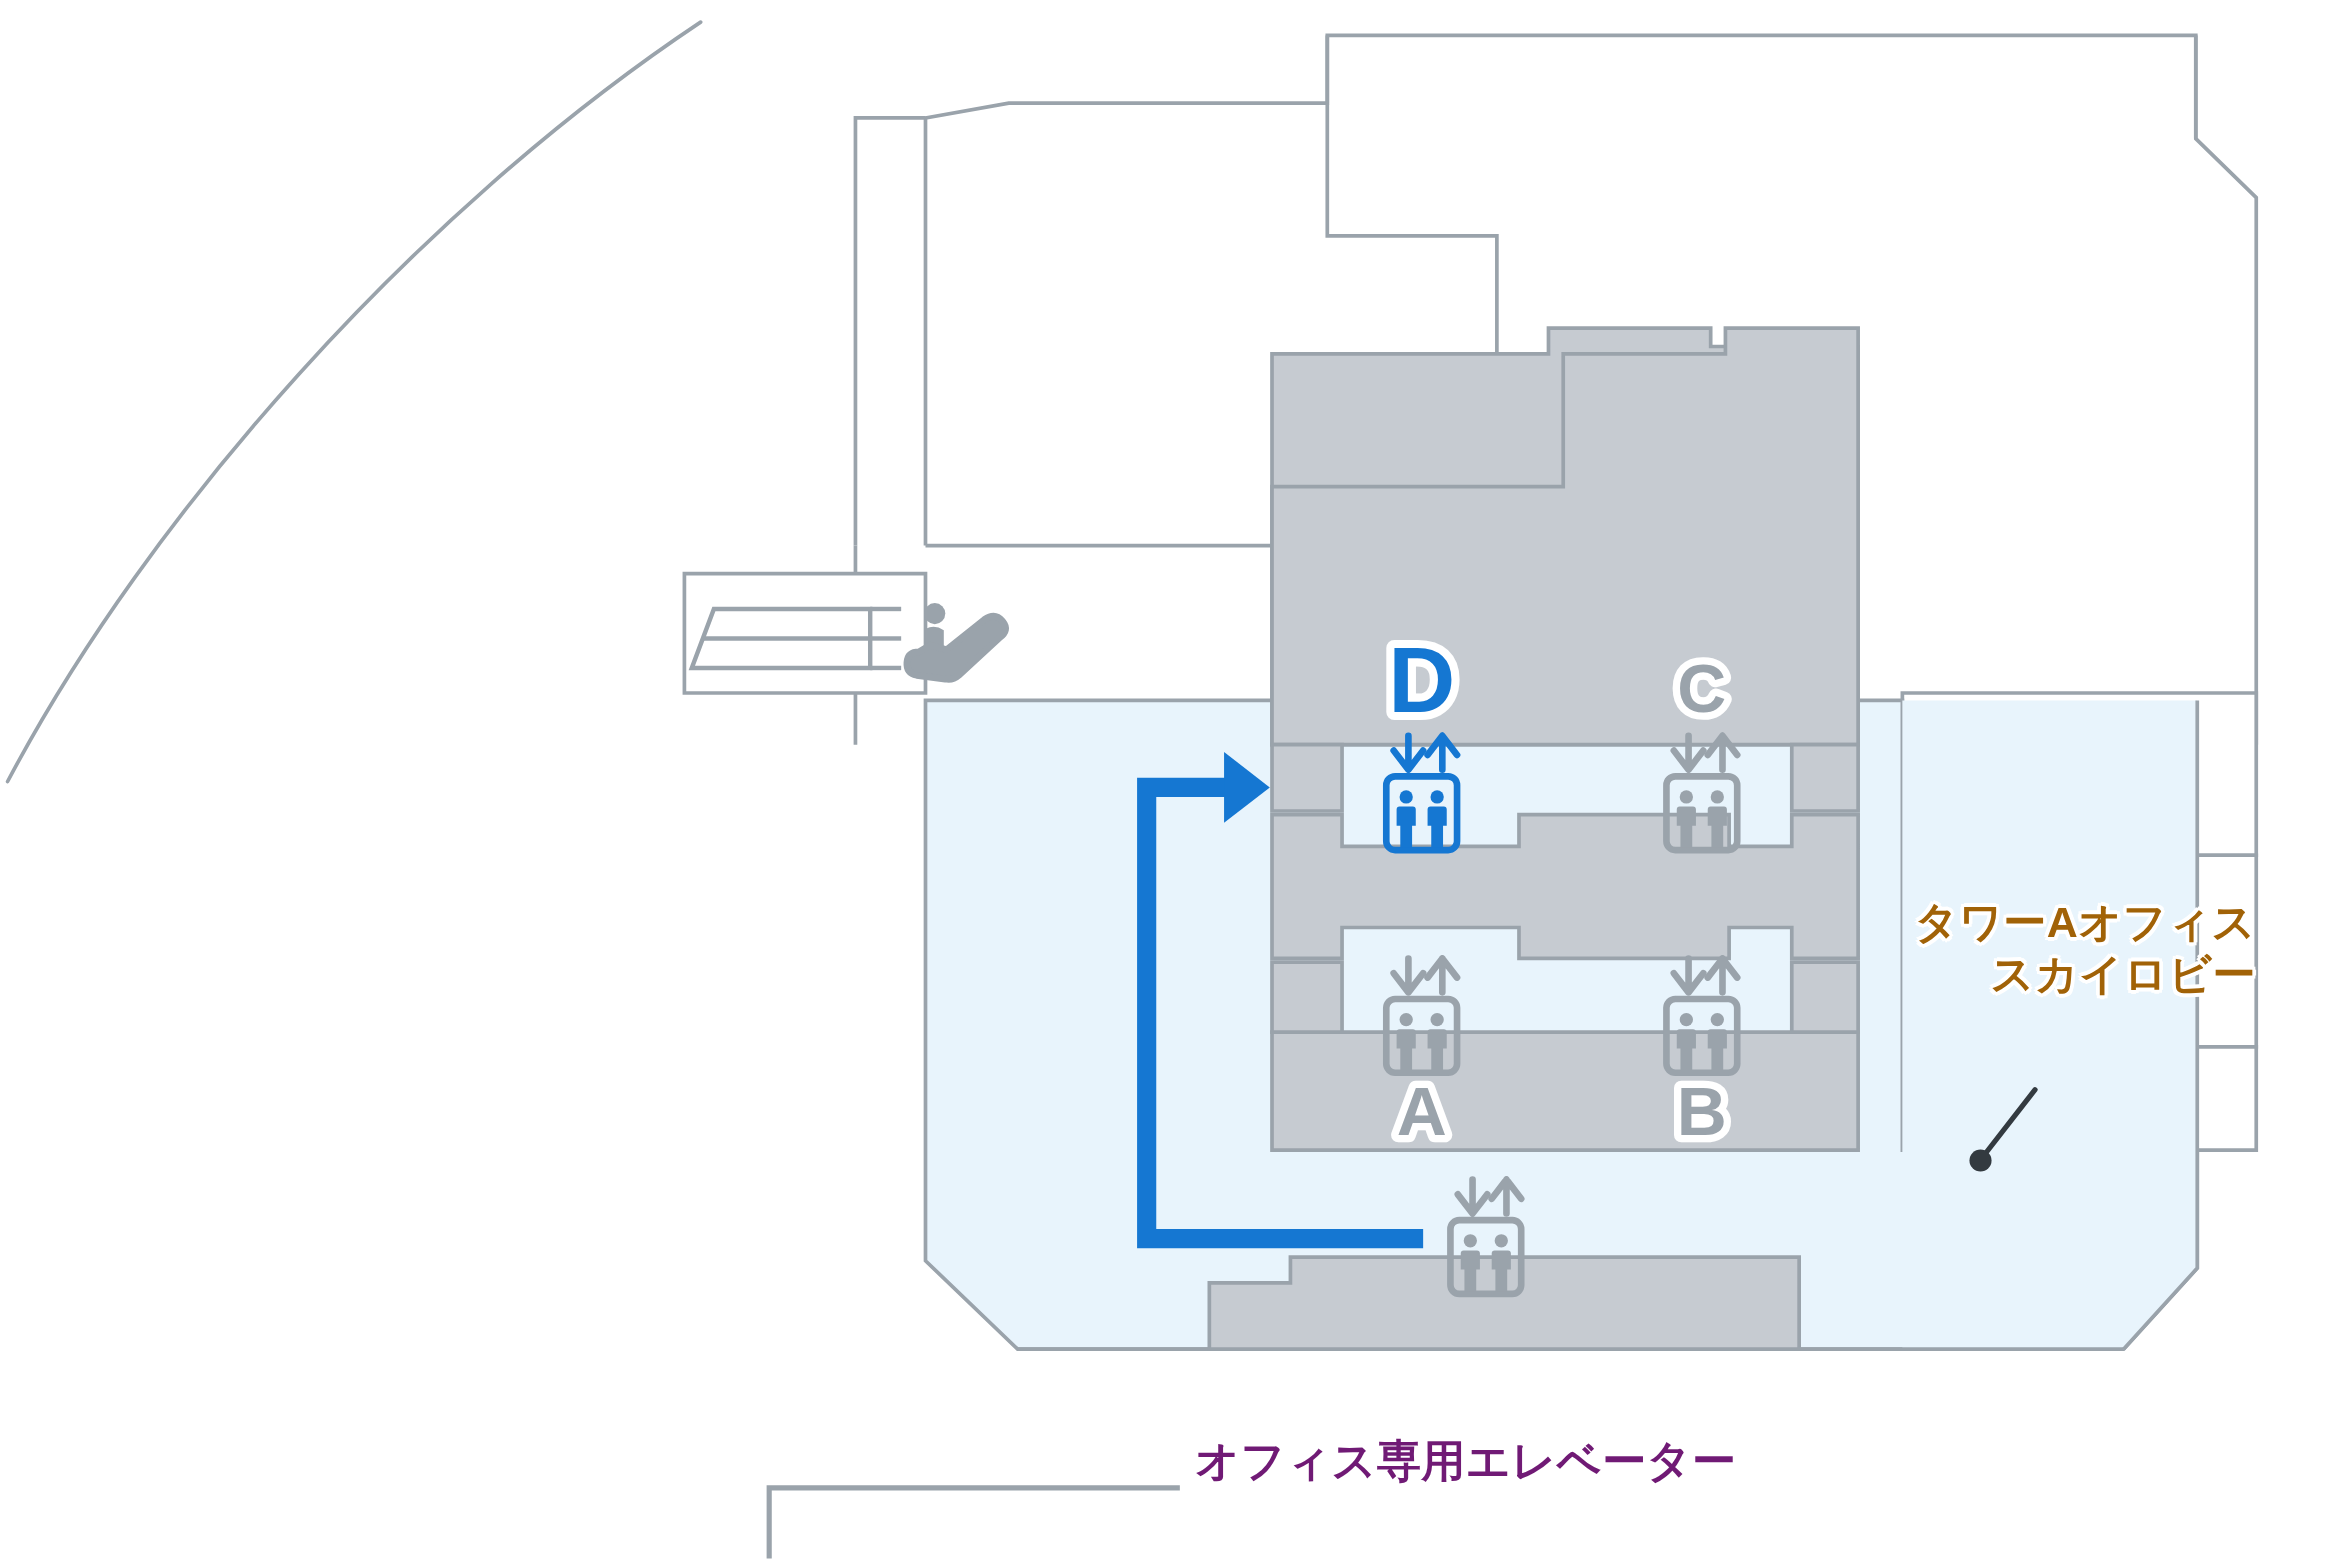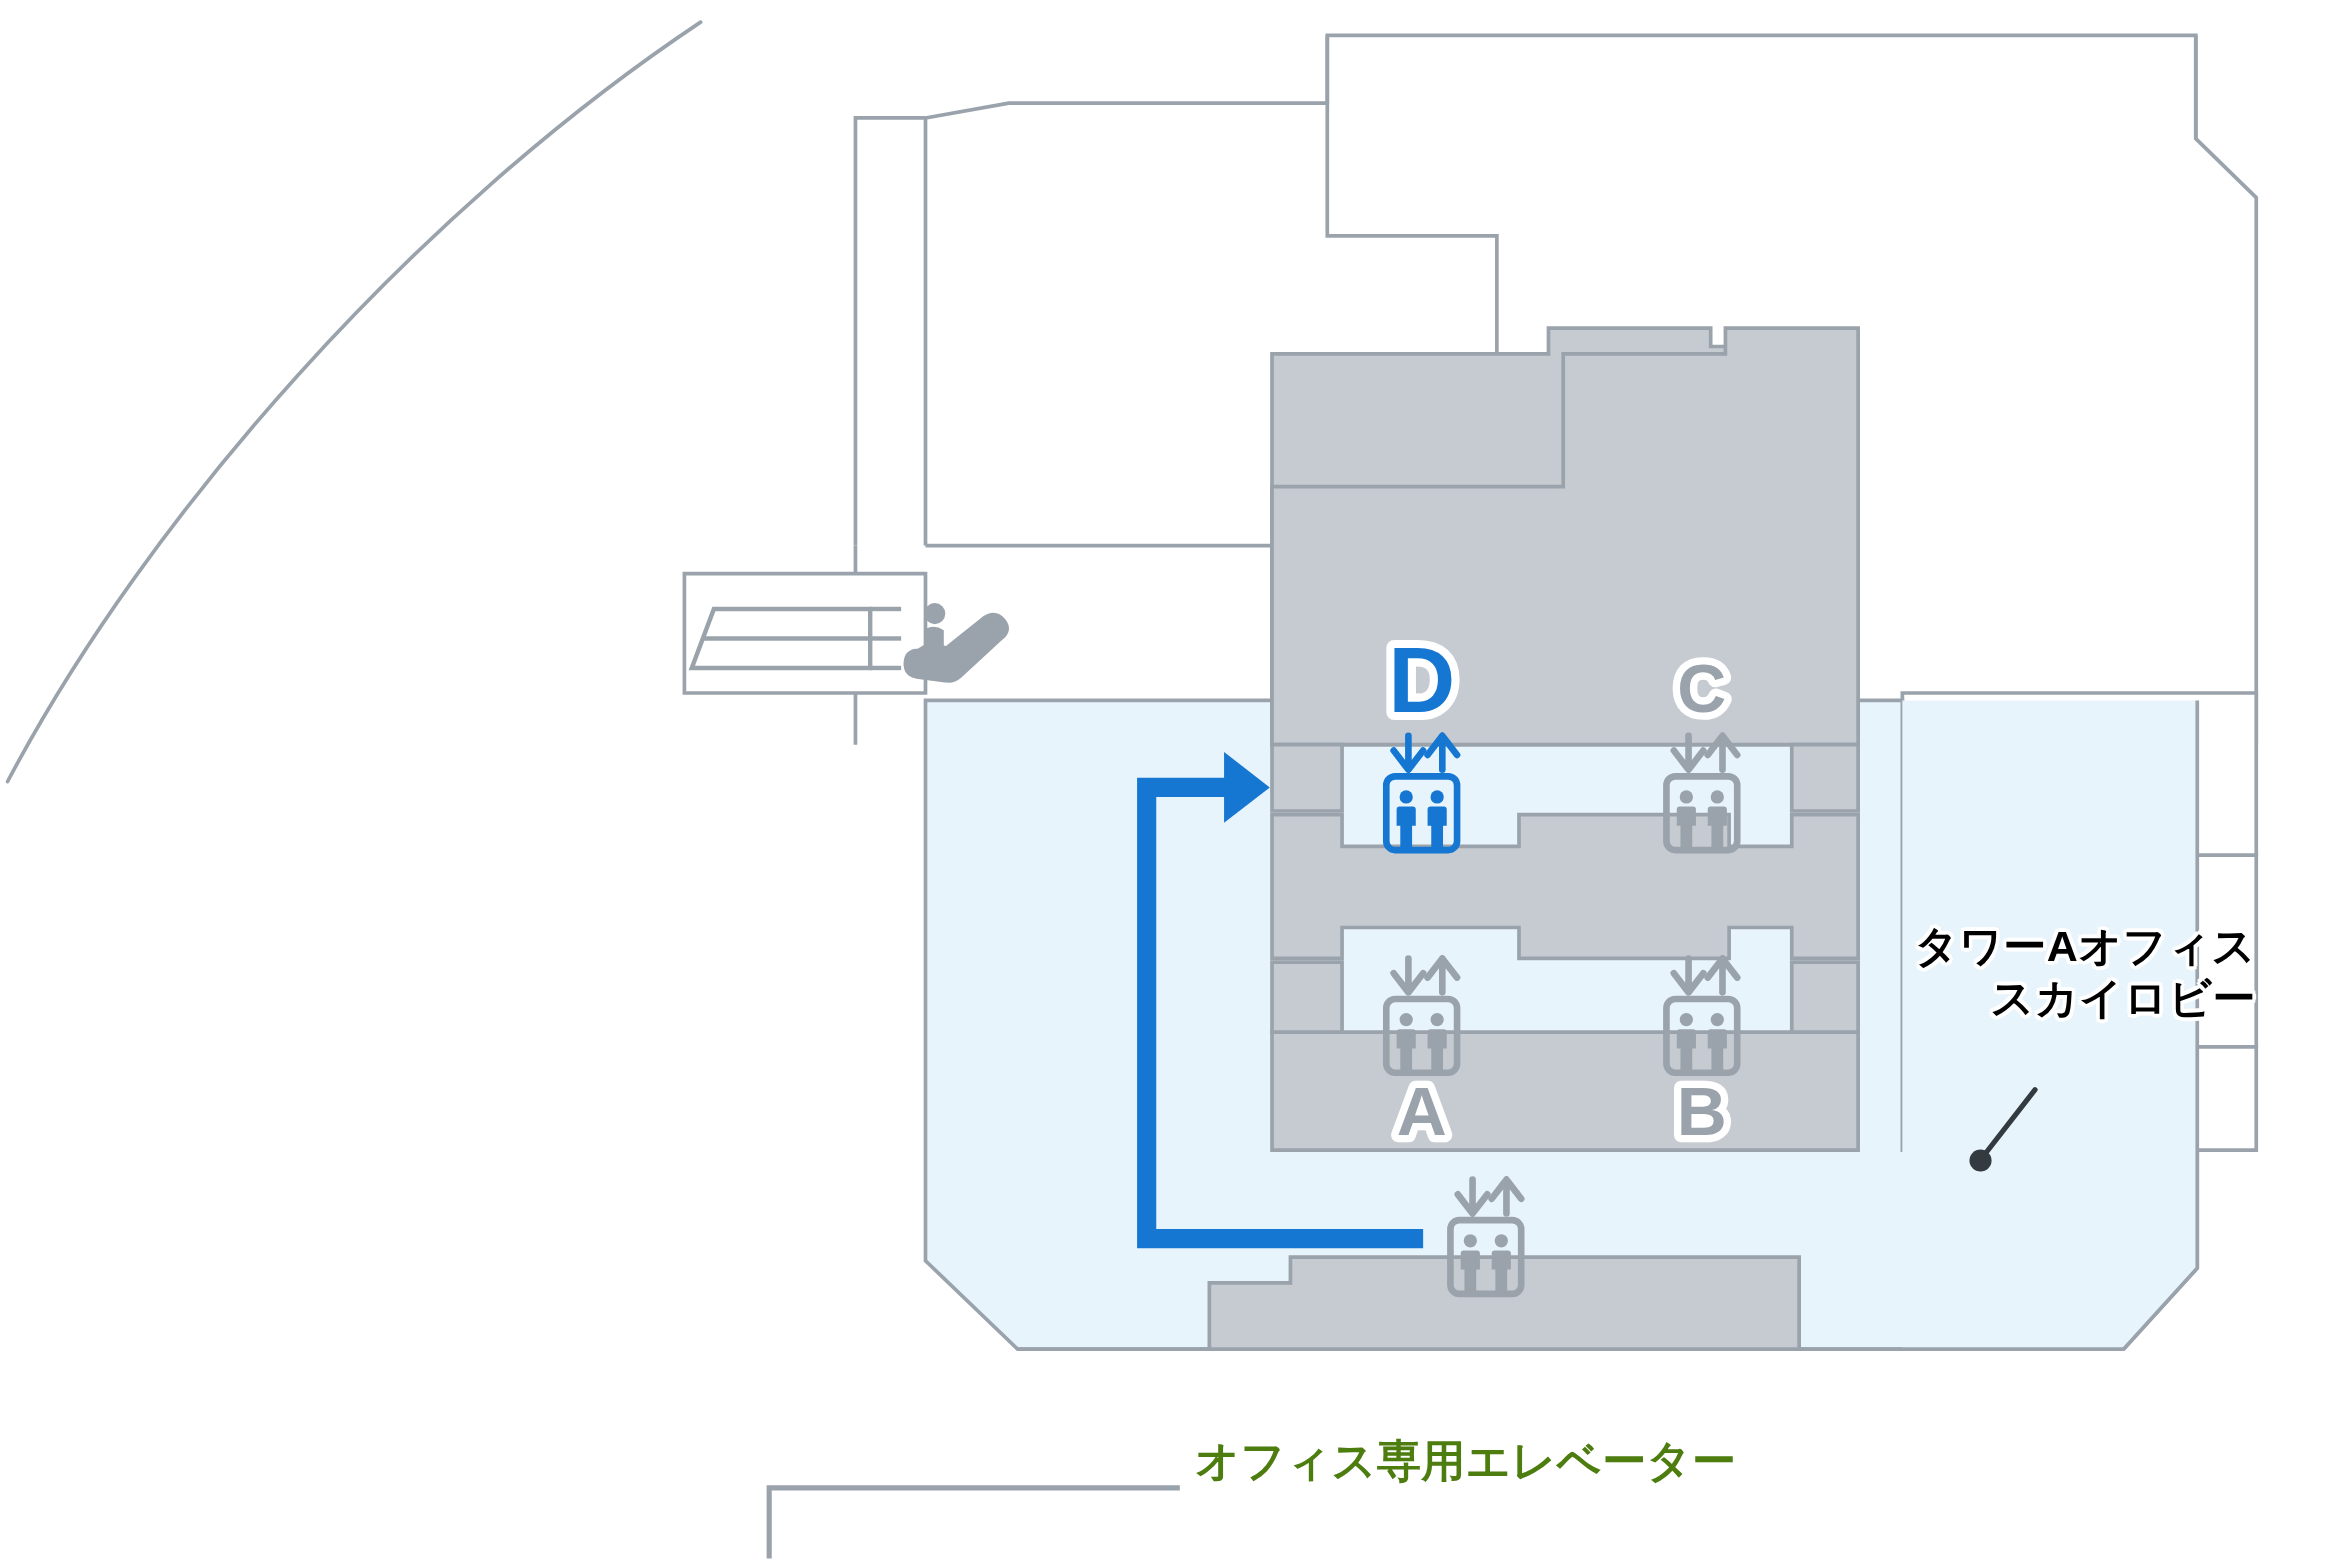--- a/index.html
+++ b/index.html
@@ -37,33 +37,33 @@
     letter-spacing: 0.01em;
   }
   .label-garden {
     color: #a7b0b8;
     font-size: 43px;
     left: 168px;
     top: 872px;
     font-weight: 700;
   }
   .label-skylobby {
-    color: #000000;
+    color: #a16207;
     font-size: 43px;
     right: 86px;
-    top: 920px;
+    top: 896px;
     text-align: right;
     text-shadow:
        2.2px 0 0 #fff, -2.2px 0 0 #fff, 0 2.2px 0 #fff, 0 -2.2px 0 #fff,
        2.2px 2.2px 0 #fff, -2.2px 2.2px 0 #fff, 2.2px -2.2px 0 #fff, -2.2px -2.2px 0 #fff,
        3.7px 0 0 #fff, -3.7px 0 0 #fff, 0 3.7px 0 #fff, 0 -3.7px 0 #fff,
        2.9px 2.9px 0 #fff, -2.9px 2.9px 0 #fff, 2.9px -2.9px 0 #fff, -2.9px -2.9px 0 #fff;
   }
   .label-office-ev {
-    color: #4d7c0f;
+    color: #701a75;
     font-size: 44px;
     left: 1195px;
     top: 1434px;
     font-weight: 700;
   }
 </style>
 </head>
 <body>
 
 <div id="map-root">

